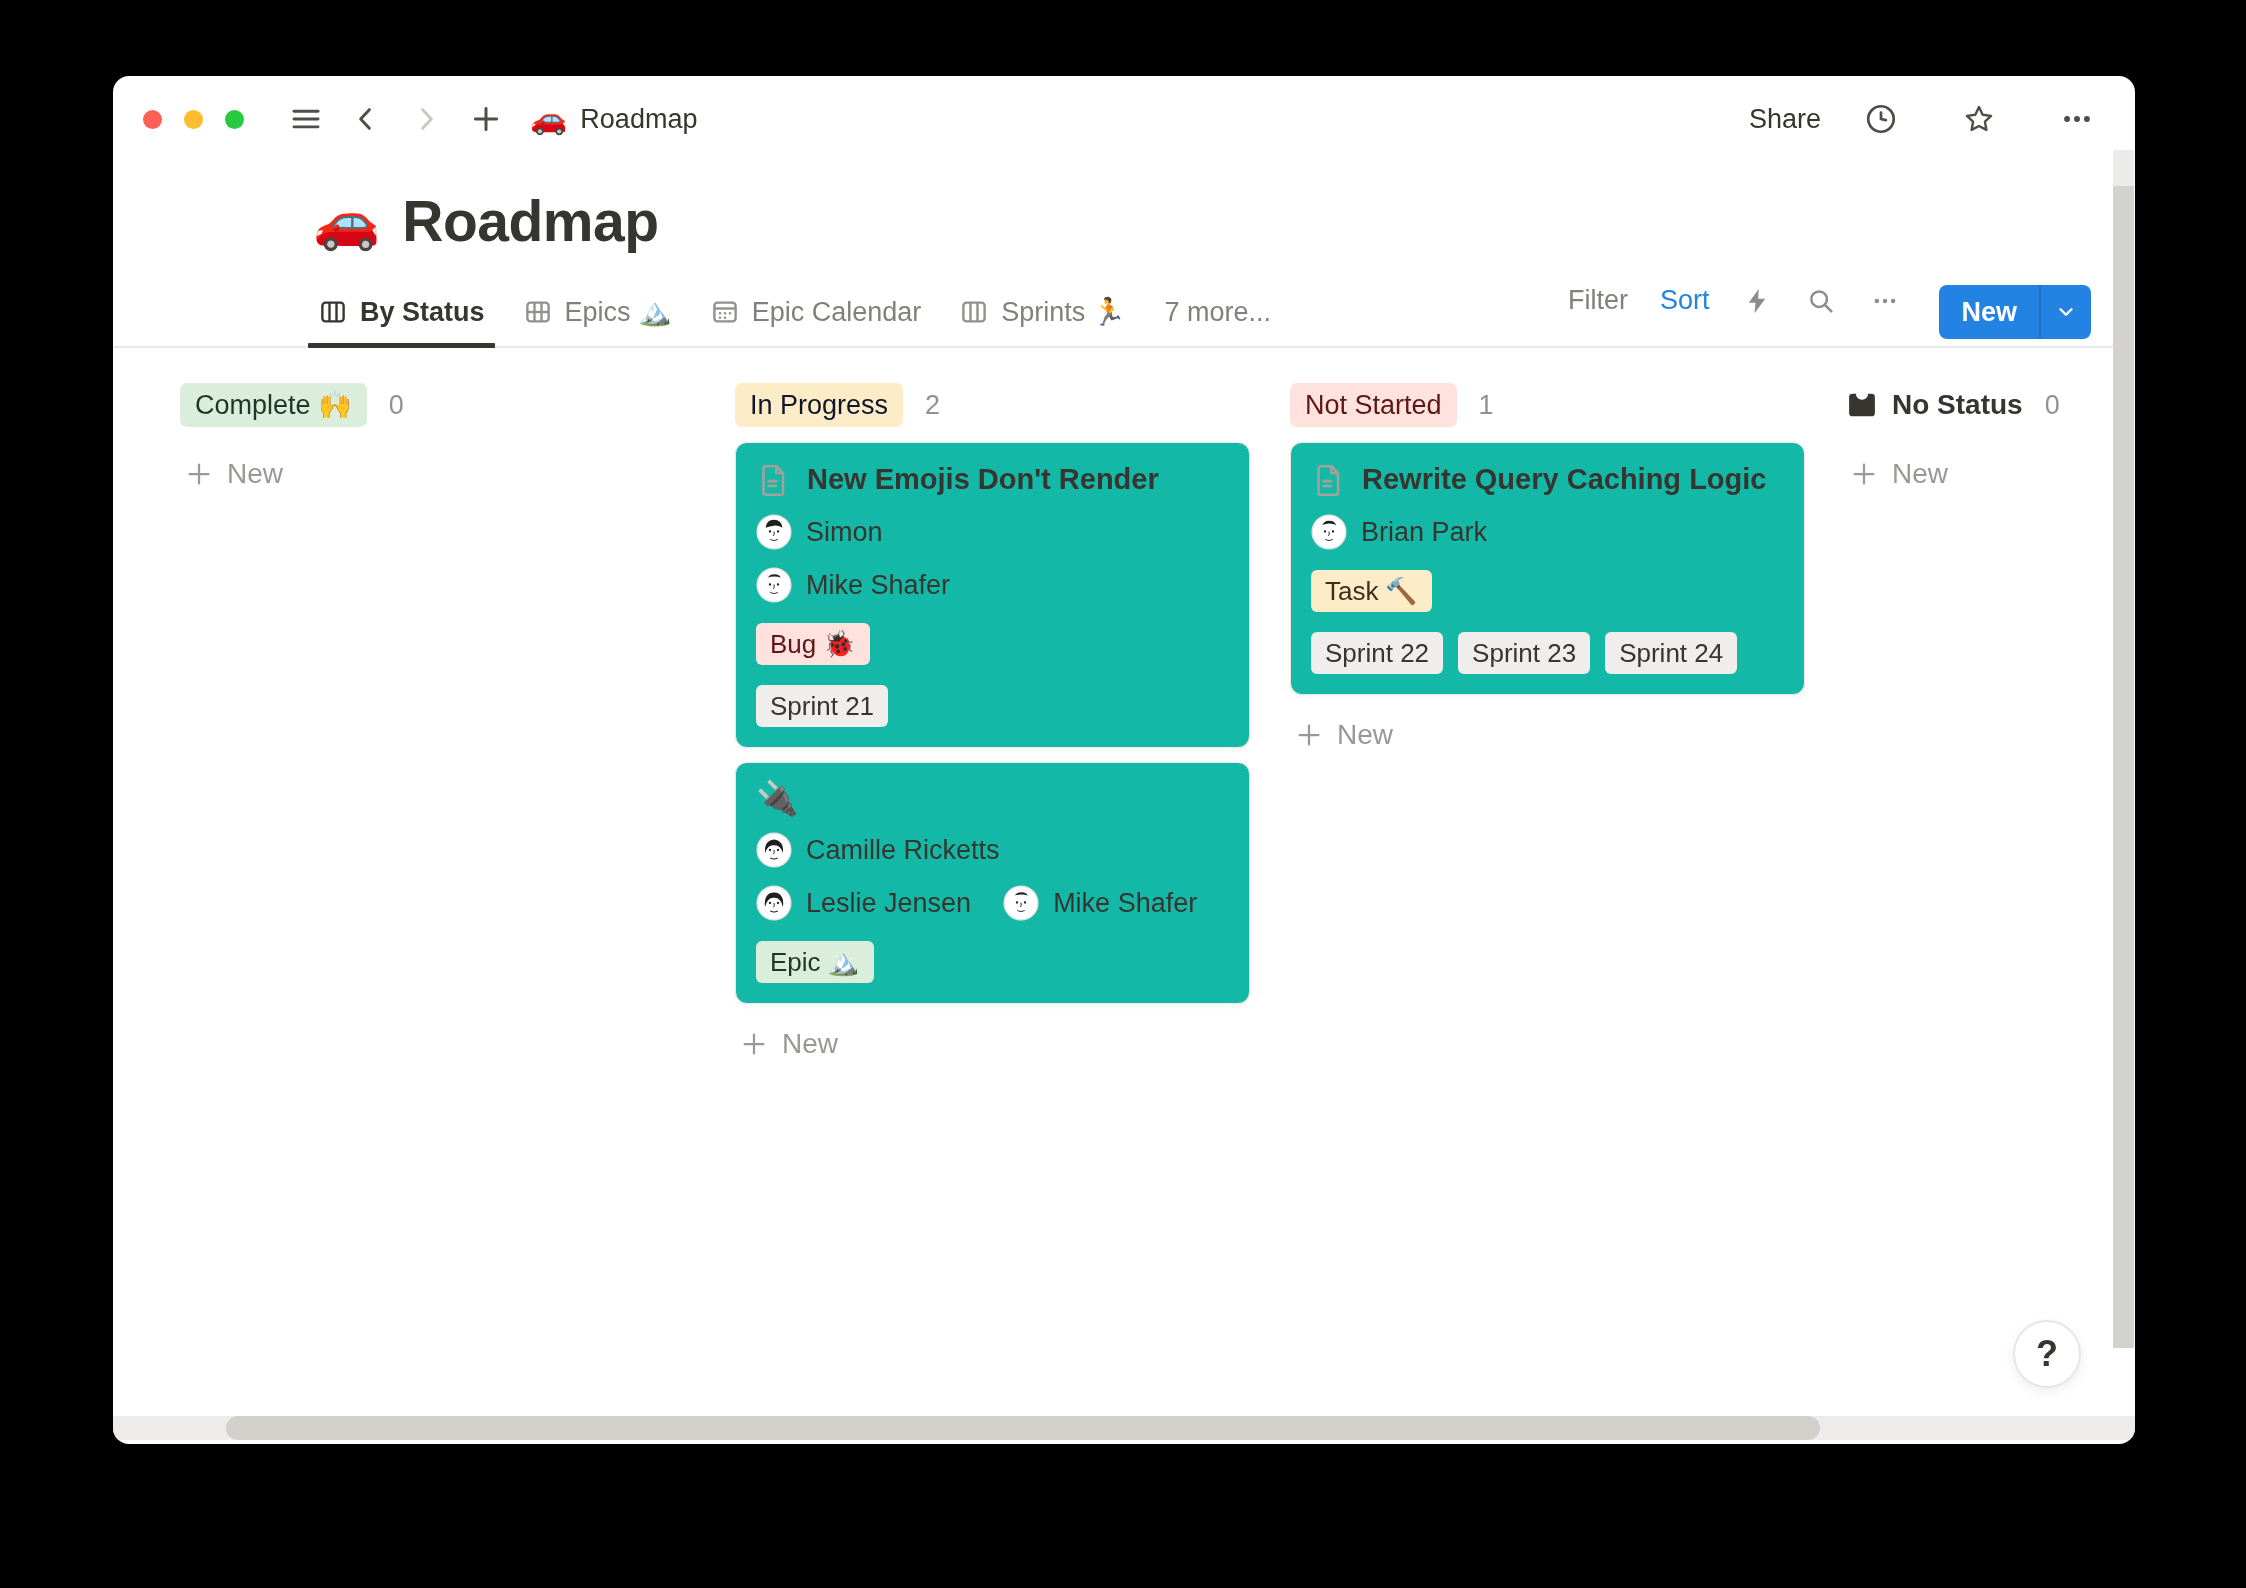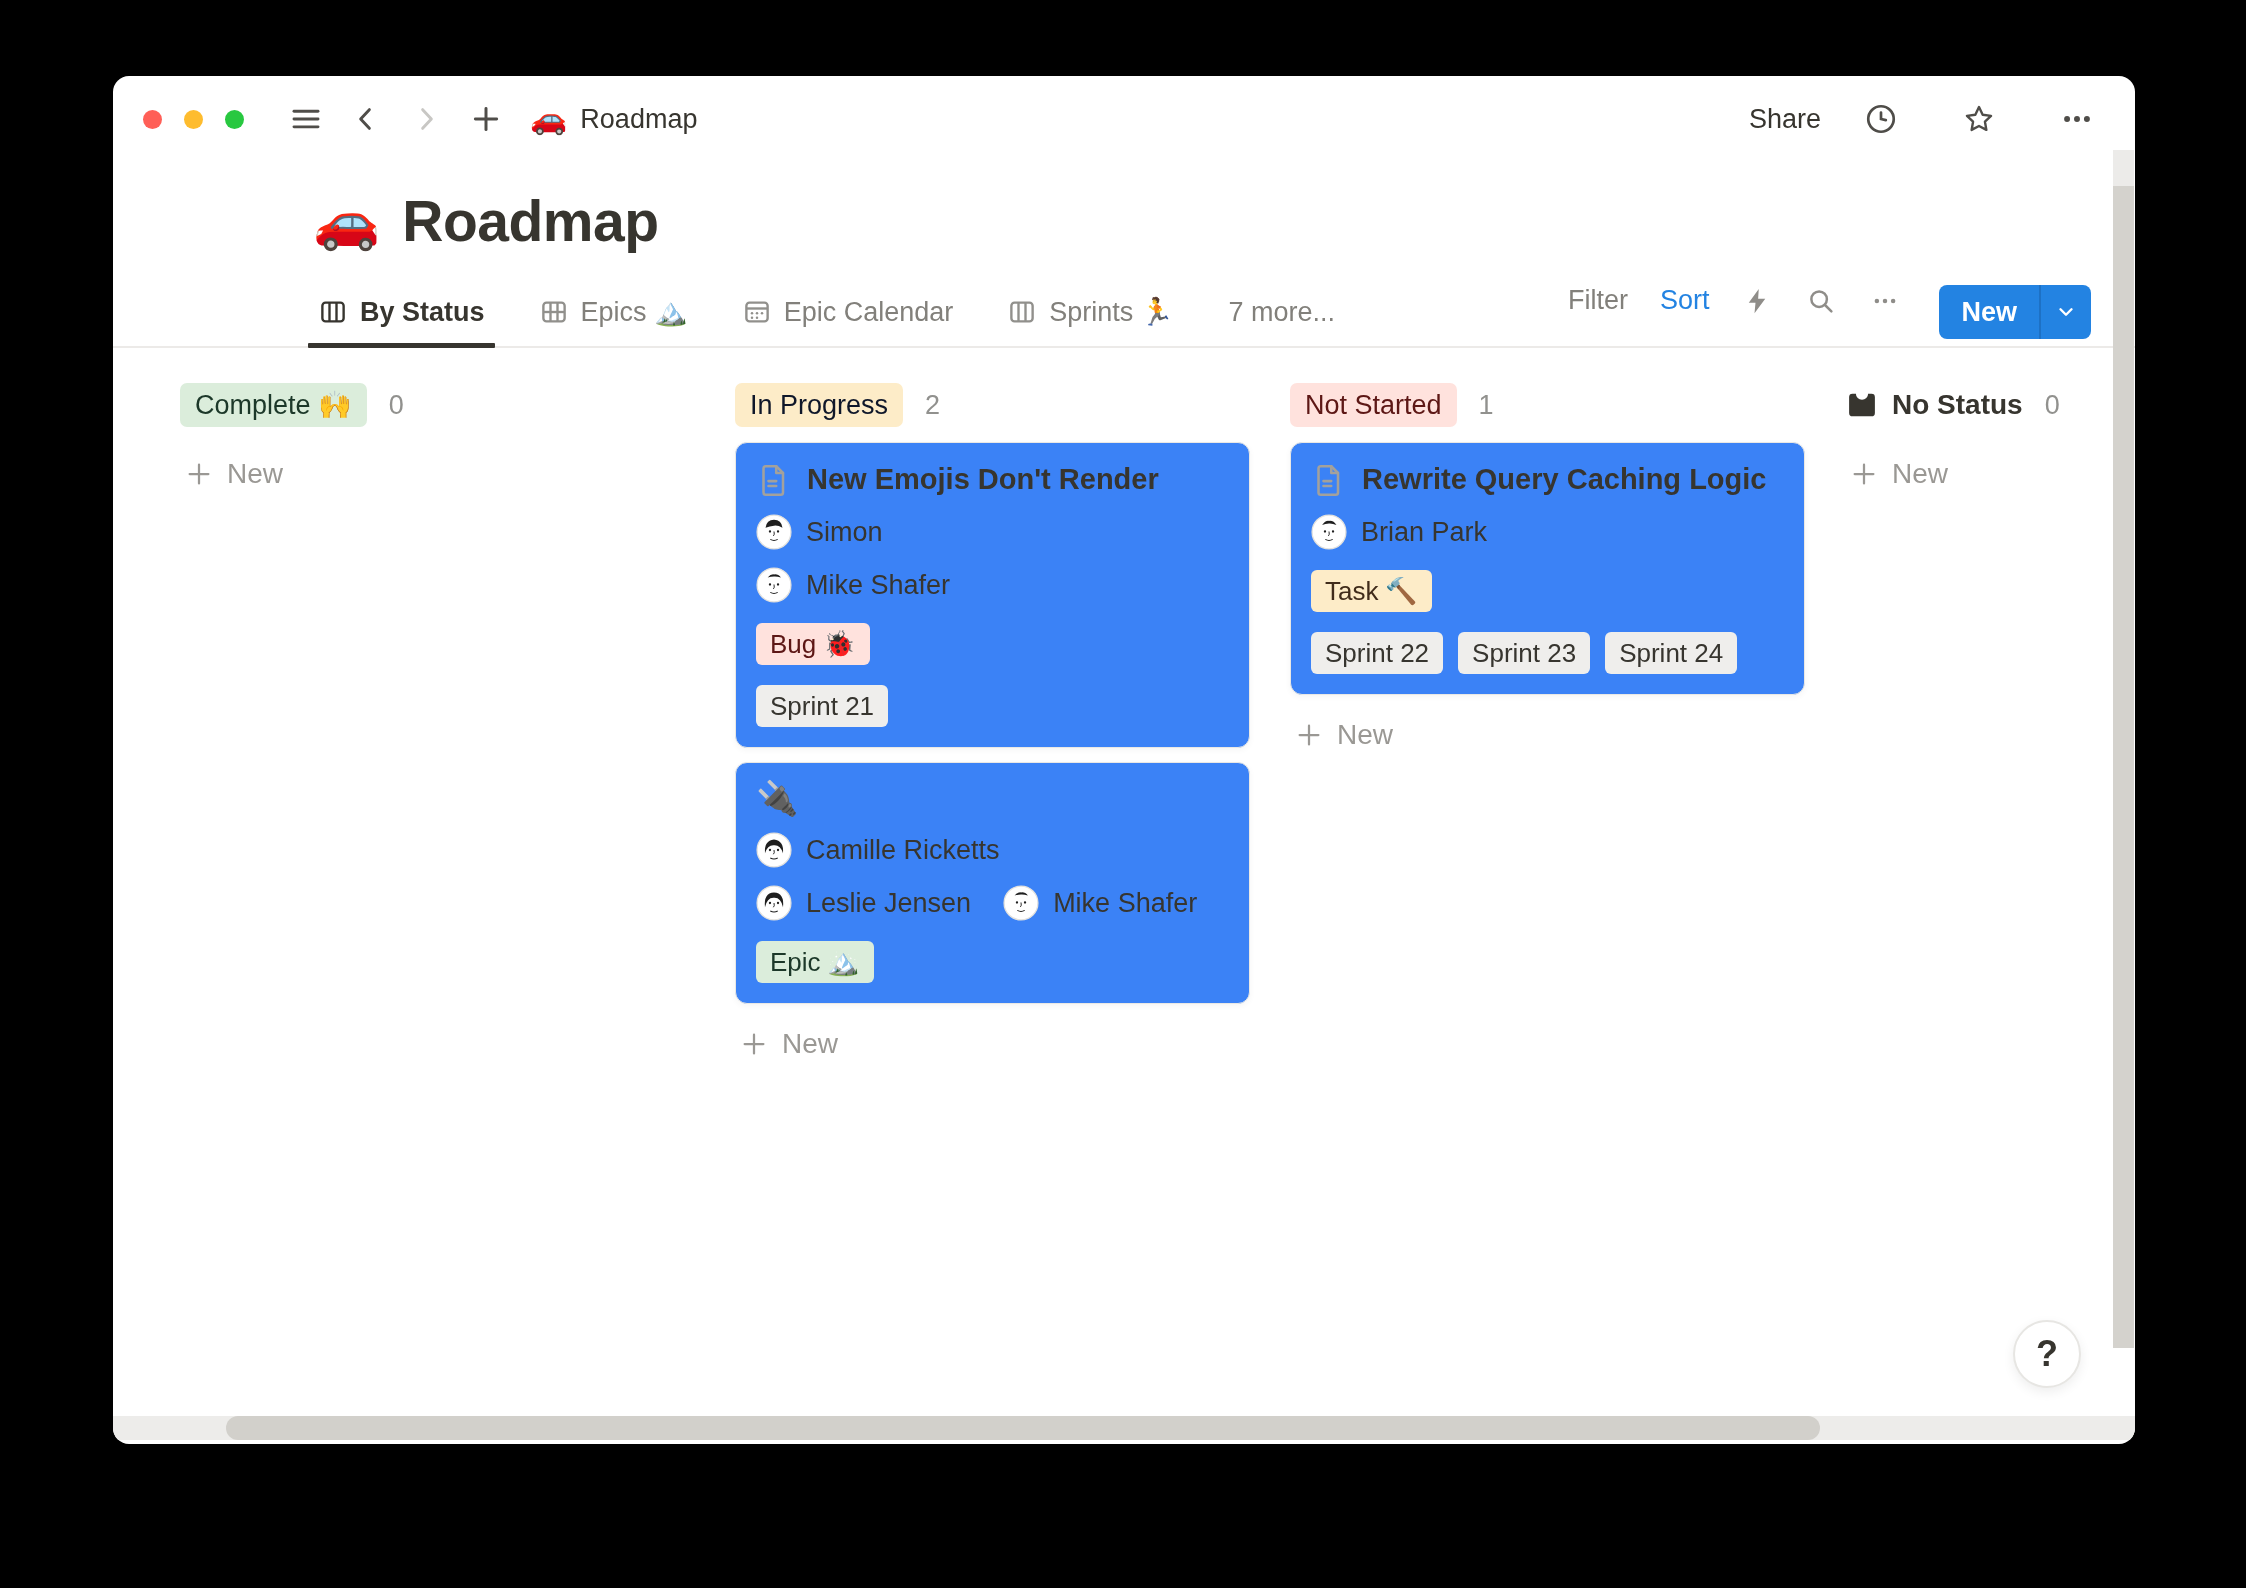--- a/index.html
+++ b/index.html
@@ -22,21 +22,21 @@
   .tb-right { margin-left:auto; display:flex; align-items:center; gap:38px; color:#37352f; }
   .tb-share { font-size:27px; }
 
   
   .page-head { margin-top:26px; padding-left:200px; display:flex; align-items:center; gap:22px; }
   .page-head .emoji { font-size:54px; line-height:1; }
   .page-title { font-size:57px; font-weight:700; letter-spacing:-0.5px; color:#37352f; }
 
   
   .tabrow { margin-top:24px; height:70px; padding:0 44px 0 205px; display:flex; align-items:center;
-            border-bottom:2px solid #eceae8;gap:16px; }
+            border-bottom:2px solid #eceae8; }
   .tab { position:relative; display:flex; align-items:center; gap:12px; font-size:27px; color:#82807b;
          height:100%; margin-right:38px; cursor:pointer; }
   .tab .ticon { width:30px; height:30px; color:#91908c; }
   .tab.active { color:#37352f; font-weight:700; }
   .tab.active .ticon { color:#37352f; }
   .tab.active::after { content:""; position:absolute; left:-10px; right:-10px; bottom:-2px; height:5px;
                        background:#37352f; border-radius:1px; }
   .tab-more { font-size:27px; color:#82807b; margin-right:0; }
   .view-controls { margin-left:auto; display:flex; align-items:flex-start; gap:32px; }
   .vc-text { font-size:27px; color:#82807b; }
@@ -54,21 +54,21 @@
   .col-head { display:flex; align-items:center; gap:22px; height:46px; }
   .col-badge { display:inline-flex; align-items:center; height:44px; padding:0 15px; border-radius:7px; font-size:27px; font-weight:400; }
   .col-badge.green { background:#dbeddb; color:#1c3829; }
   .col-badge.yellow { background:#fdecc8; color:#0f172a; }
   .col-badge.red { background:#ffe2dd; color:#5d1715; }
   .col-head-plain { display:flex; align-items:center; gap:13px; font-size:28px; font-weight:700; color:#37352f; }
   .col-head-plain .ticon { width:34px; height:34px; }
   .col-count { font-size:27px; color:#91918e; }
   .cards { margin-top:14px; display:flex; flex-direction:column; gap:14px; }
 
-  .card { background:#3b82f6; border:1.5px solid #e9e8e5; border-radius:12px; padding:18px 20px 20px;
+  .card { background:#14b8a6; border:1.5px solid #e9e8e5; border-radius:12px; padding:18px 20px 20px;
           box-shadow:0 2px 6px rgba(0,0,0,0.045); cursor:pointer; }
   .card-title-row { display:flex; align-items:center; gap:15px; margin-bottom:16px; }
   .card-title { font-size:29px; font-weight:700; color:#37352f; }
   .doc-icon { width:36px; height:36px; color:#a3a19c; flex:none; }
   .card-emoji { font-size:34px; line-height:1; flex:none; }
   .person-row { display:flex; align-items:center; gap:14px; margin-top:17px; font-size:27px; color:#37352f; }
   .person { display:flex; align-items:center; gap:14px; }
   .person + .person { margin-left:18px; }
   .avatar { width:36px; height:36px; flex:none; }
   .tag-row { display:flex; gap:15px; margin-top:20px; flex-wrap:wrap; }

